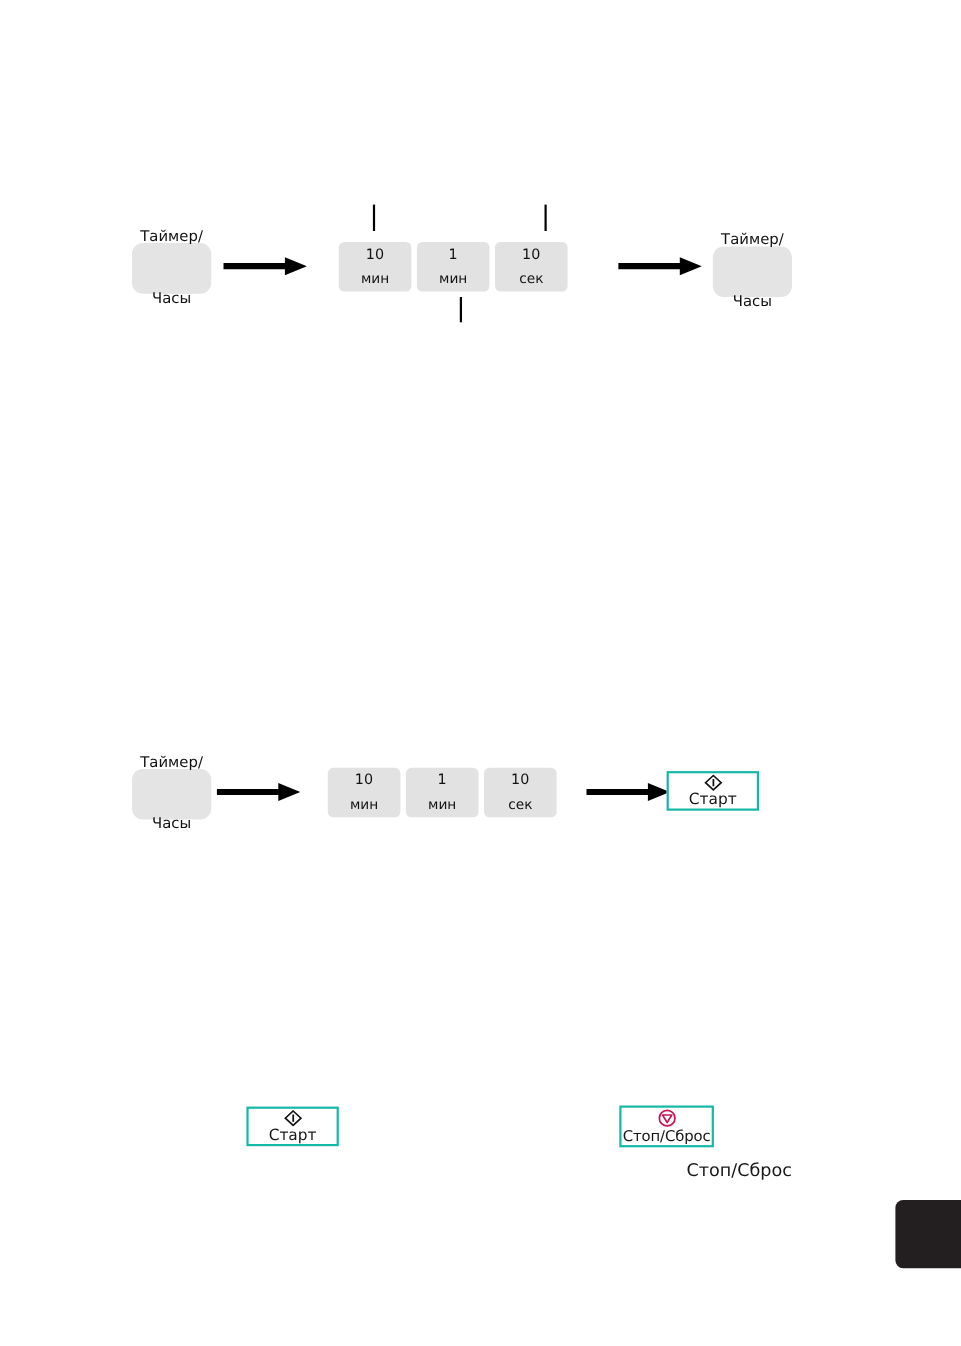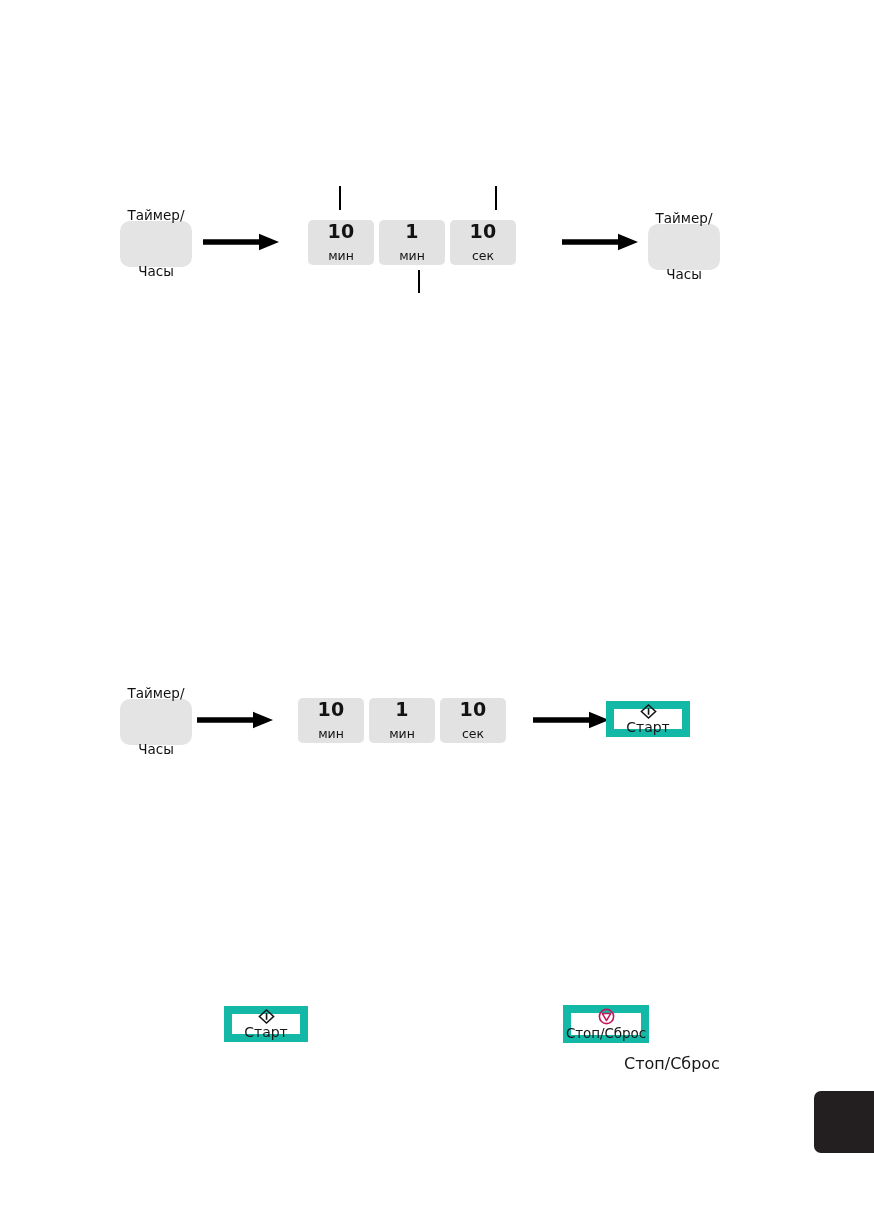--- a/index.html
+++ b/index.html
@@ -53,22 +53,22 @@
     border-radius: 5px;
     width: 66px;
     height: 45px;
     display: flex;
     flex-direction: column;
     align-items: center;
     justify-content: center;
     color: #131313;
   }
   .numkey .num {
-    font-size: 19px;
-    font-weight: 700;
+    font-size: 13px;
+    font-weight: 400;
     line-height: 1.05;
     letter-spacing: .2px;
   }
   .numkey .unit {
     font-size: 12.5px;
     font-weight: 400;
     line-height: 1.25;
     margin-top: 6px;
   }
 
@@ -81,21 +81,21 @@
 
   
   .arrow {
     position: absolute;
   }
 
   
   .machine-btn {
     position: absolute;
     background: #ffffff;
-    border: 8px solid #14b8a6;
+    border: 2px solid #14b8a6;
     display: flex;
     flex-direction: column;
     align-items: center;
     justify-content: center;
     box-sizing: border-box;
     color: #161616;
   }
   .machine-btn .btn-label {
     font-size: 14px;
     line-height: 1.05;

